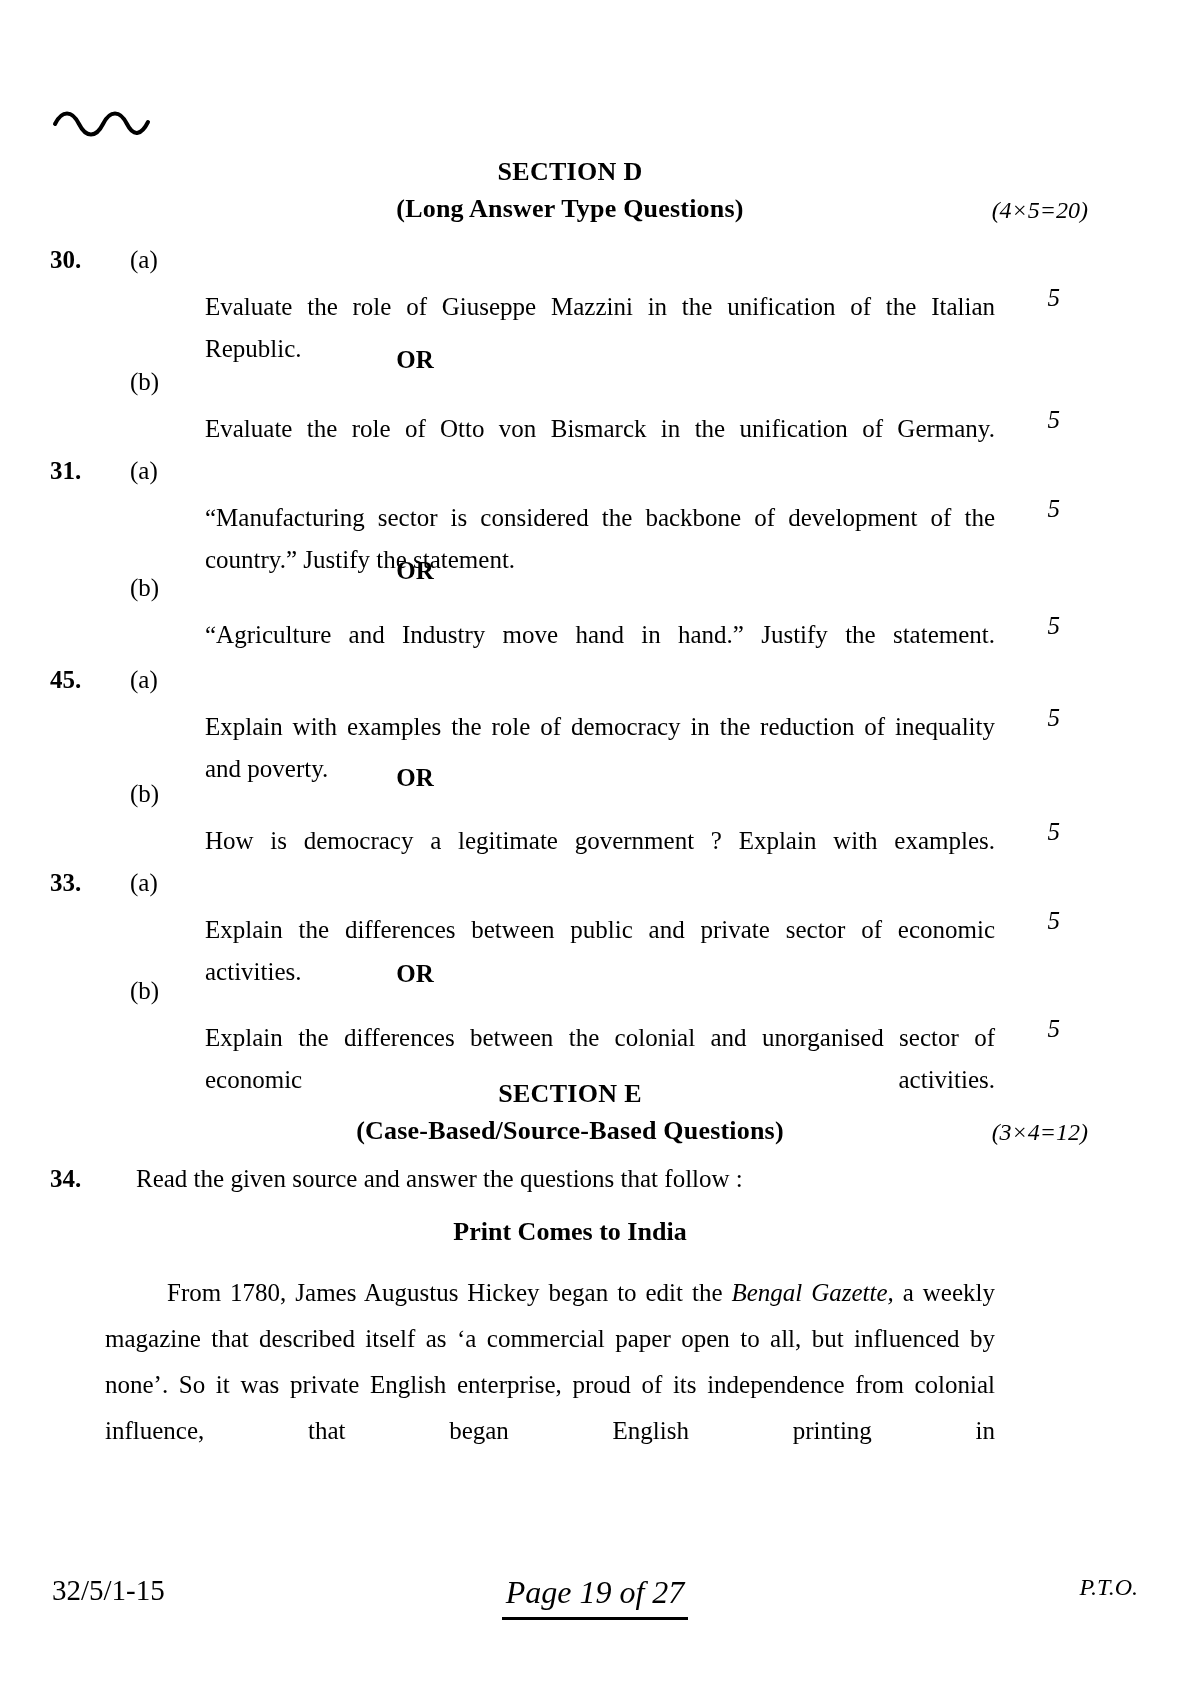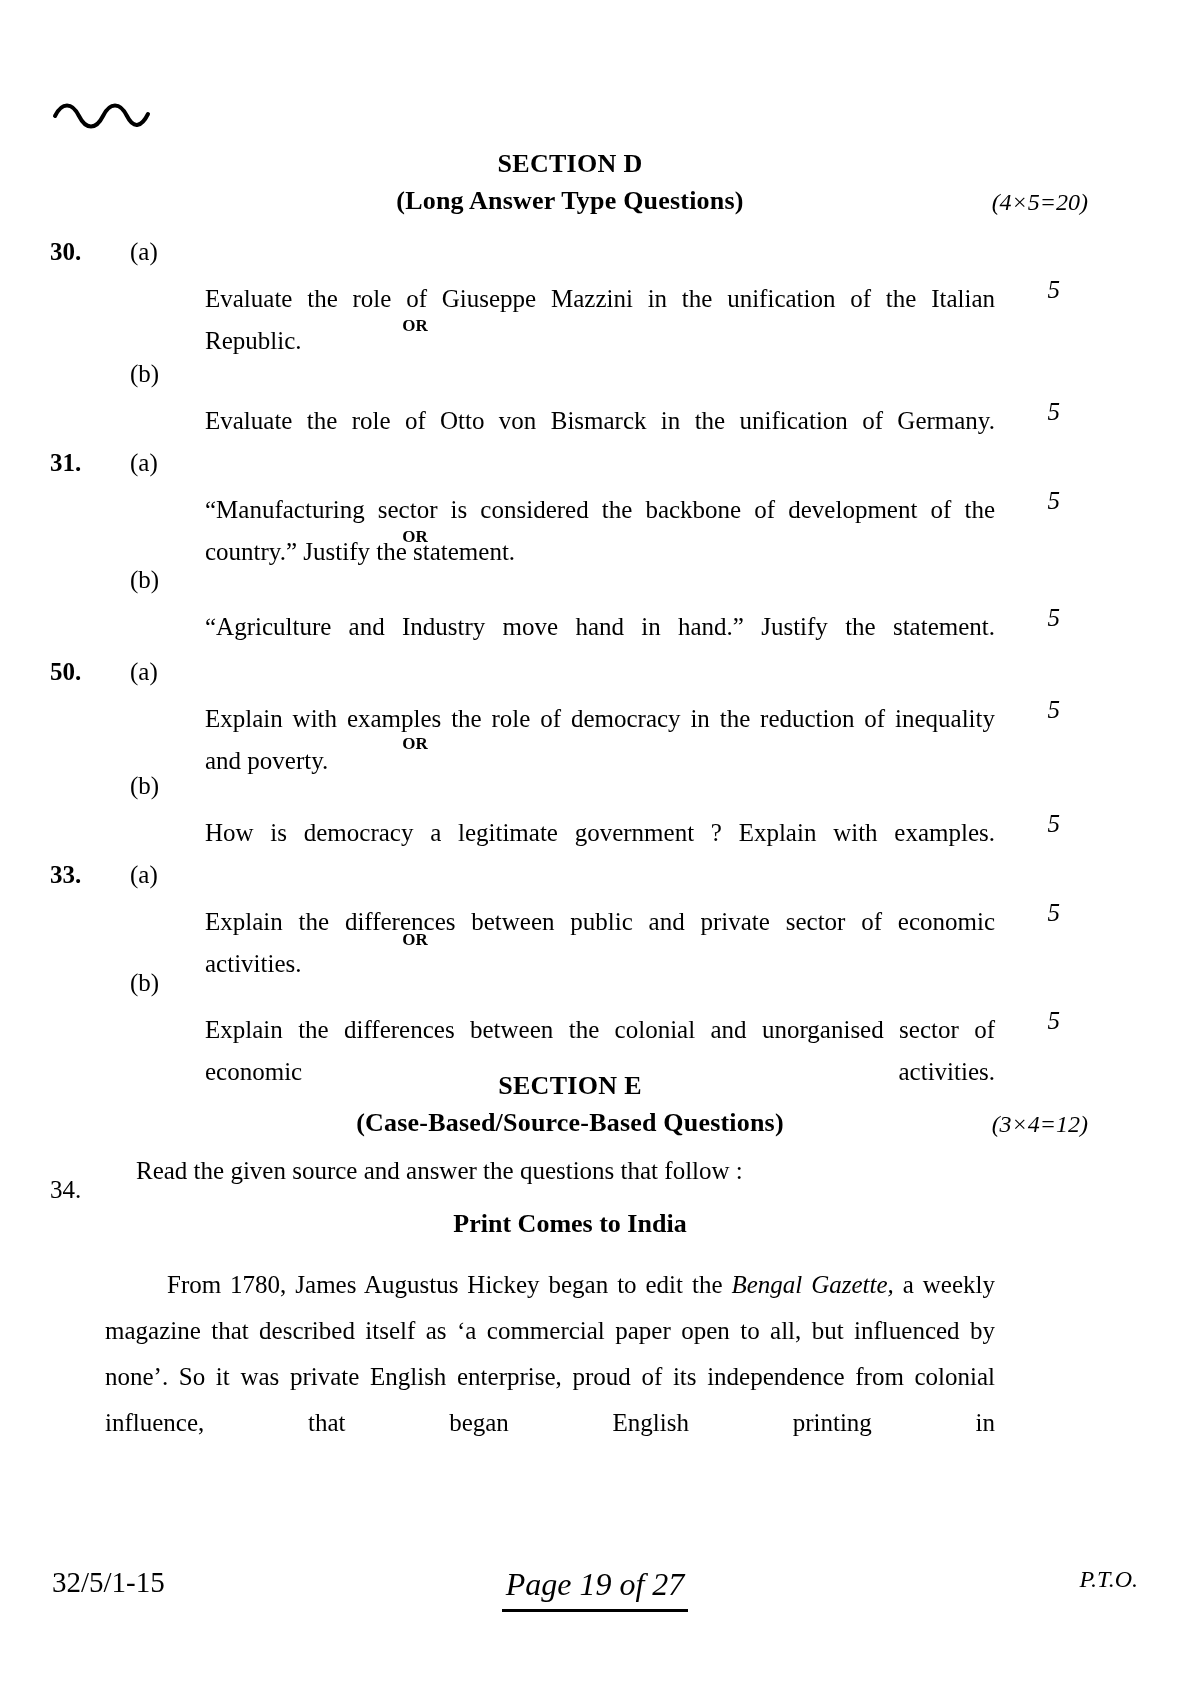--- a/index.html
+++ b/index.html
@@ -11,21 +11,21 @@
     width: 1190px;
     height: 1683px;
     position: relative;
     font-family: "Liberation Serif", "DejaVu Serif", serif;
     color: #000000;
     overflow: hidden;
   }
 
   .page {
     position: absolute;
-    left: 0; top: 0;
+    left: 0; top: 8px;
     width: 1190px;
     height: 1547px;
   }
 
   
   .wave-mark {
     position: absolute;
     left: 52px;
     top: 96px;
     width: 100px;
@@ -109,36 +109,36 @@
     font-style: italic;
     font-size: 25px;
   }
 
   .or-divider {
     position: absolute;
     left: 205px;
     width: 420px;
     text-align: center;
     font-weight: bold;
-    font-size: 17px;
+    font-size: 25px;
+    margin-top: 22px;
   }
 
   
   .cs-intro {
     position: absolute;
     left: 50px;
     width: 1100px;
     font-size: 25px;
   }
   .cs-intro .cs-num {
     position: absolute;
     left: 0;
     top: 0;
-    font-weight: normal;
-    margin-top: 19px;
+    font-weight: bold;
   }
   .cs-intro .cs-text {
     position: absolute;
     left: 86px;
     top: 0;
     white-space: nowrap;
   }
   .cs-heading {
     position: absolute;
     left: 70px;
@@ -239,21 +239,21 @@
     <div class="q-marks" style="top:38px;">5</div>
   </div>
   <div class="or-divider" style="top:527px;">OR</div>
   <div class="q-row" style="top:566px;">
     <div class="q-label">(b)</div>
     <div class="q-body two-line">“Agriculture and Industry move hand in hand.” Justify the statement.</div>
     <div class="q-marks" style="top:38px;">5</div>
   </div>
 
   <div class="q-row" style="top:658px;">
-    <div class="q-num">50.</div>
+    <div class="q-num">45.</div>
     <div class="q-label">(a)</div>
     <div class="q-body">Explain with examples the role of democracy in the reduction of inequality and poverty.</div>
     <div class="q-marks" style="top:38px;">5</div>
   </div>
   <div class="or-divider" style="top:734px;">OR</div>
   <div class="q-row" style="top:772px;">
     <div class="q-label">(b)</div>
     <div class="q-body two-line">How is democracy a legitimate government ? Explain with examples.</div>
     <div class="q-marks" style="top:38px;">5</div>
   </div>

